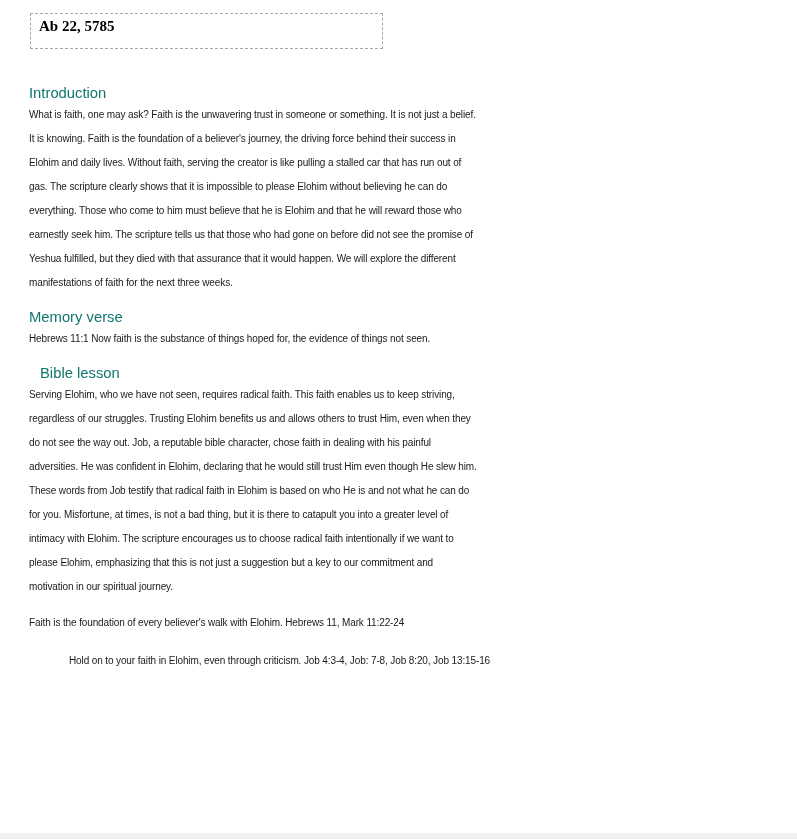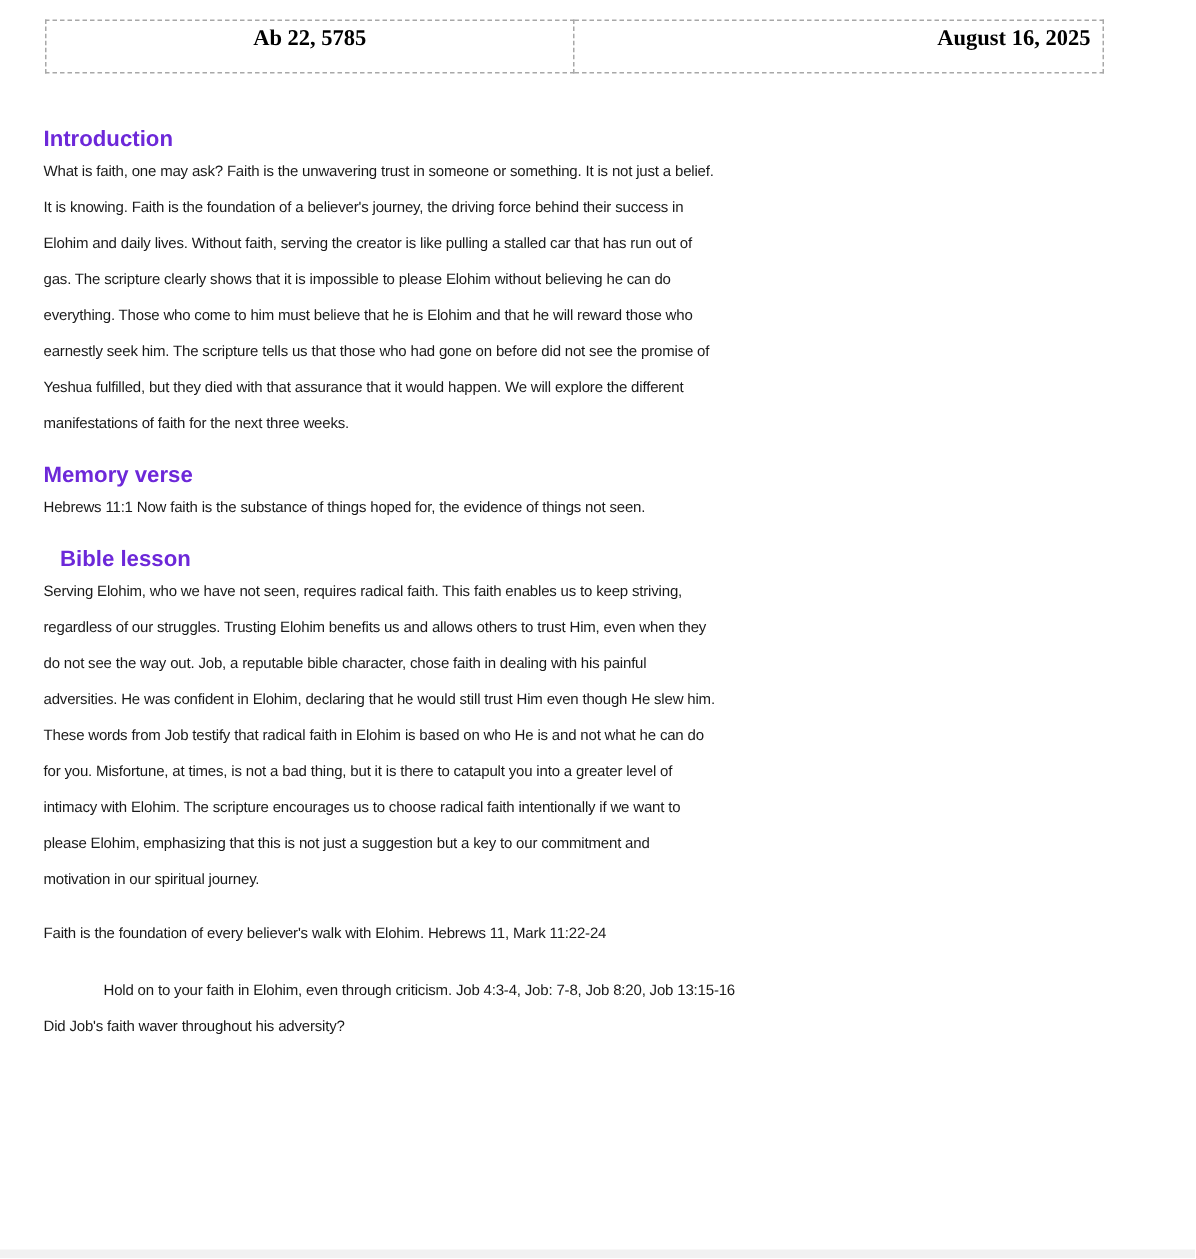--- a/index.html
+++ b/index.html
@@ -28,21 +28,20 @@
   }
   .header-cell {
     box-sizing: border-box;
     width: 50%;
     border: 1px dashed #a8a8a8;
     font-family: "Liberation Serif", serif;
     font-weight: 700;
     font-size: 15px;
     color: #000000;
     padding: 4px 8px 0 8px;
-    text-align: center;
   }
   .header-cell.right {
     border-left: none;
     text-align: right;
   }
   
   .doc-title {
     position: absolute;
     left: 30px;
     top: 52px;
@@ -54,24 +53,24 @@
     color: #111111;
   }
   
   .content {
     position: absolute;
     left: 29px;
     top: 83px;
     width: 745px;
   }
   .sec-heading {
-    font-weight: 700;
+    font-weight: 400;
     font-size: 14.8px;
     line-height: 20px;
-    color: #6d28d9;
+    color: #0f766e;
     margin: 0;
   }
   .para {
     font-size: 10px;
     line-height: 24px;
     letter-spacing: -0.12px;
     color: #1a1a1a;
     margin: 0;
     white-space: pre;
   }
@@ -88,21 +87,20 @@
     background: #f1f1f1;
   }
 </style>
 </head>
 <body>
 
 <div class="page">
 
   <div class="header-table">
     <div class="header-cell left">Ab 22, 5785</div>
-    <div class="header-cell right">August 16, 2025</div>
   </div>
 
 
   <div class="content">
 
     <div class="sec-heading">Introduction</div>
     <div class="para">What is faith, one may ask? Faith is the unwavering trust in someone or something. It is not just a belief.
 It is knowing. Faith is the foundation of a believer's journey, the driving force behind their success in
 Elohim and daily lives. Without faith, serving the creator is like pulling a stalled car that has run out of
 gas. The scripture clearly shows that it is impossible to please Elohim without believing he can do
@@ -121,19 +119,18 @@
 adversities. He was confident in Elohim, declaring that he would still trust Him even though He slew him.
 These words from Job testify that radical faith in Elohim is based on who He is and not what he can do
 for you. Misfortune, at times, is not a bad thing, but it is there to catapult you into a greater level of
 intimacy with Elohim. The scripture encourages us to choose radical faith intentionally if we want to
 please Elohim, emphasizing that this is not just a suggestion but a key to our commitment and
 motivation in our spiritual journey.</div>
 
     <div class="para mt-13">Faith is the foundation of every believer's walk with Elohim. Hebrews 11, Mark 11:22-24</div>
     <div class="para mt-14">Hold on to your faith in Elohim, even through criticism. Job 4:3-4, Job: 7-8, Job 8:20, Job 13:15-16</div>
 
-    <div class="para">Did Job's faith waver throughout his adversity?</div>
 
   </div>
 
   <div class="bottom-strip"></div>
 
 </div>
 
 </body></html>

